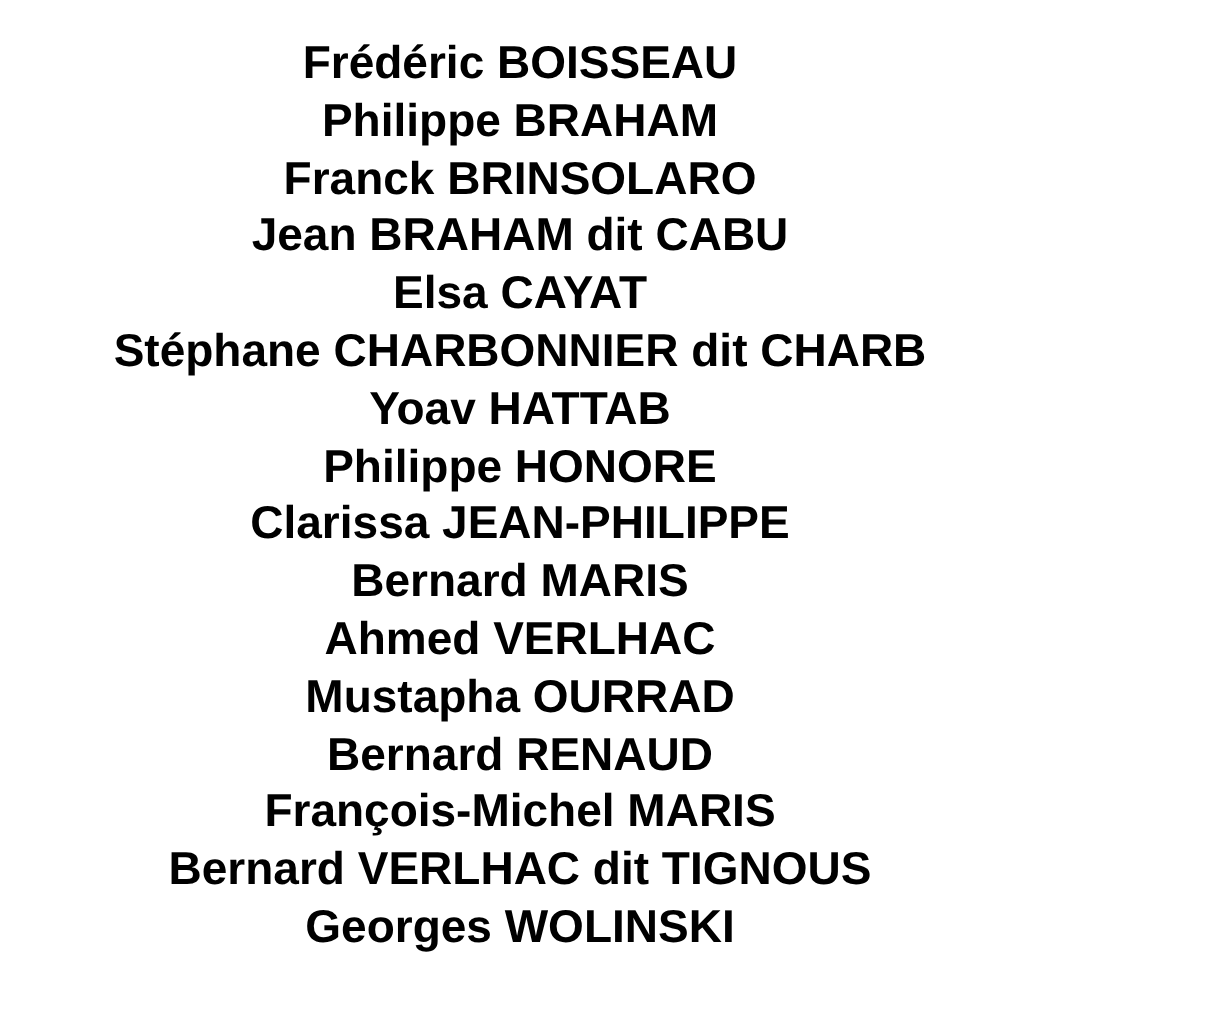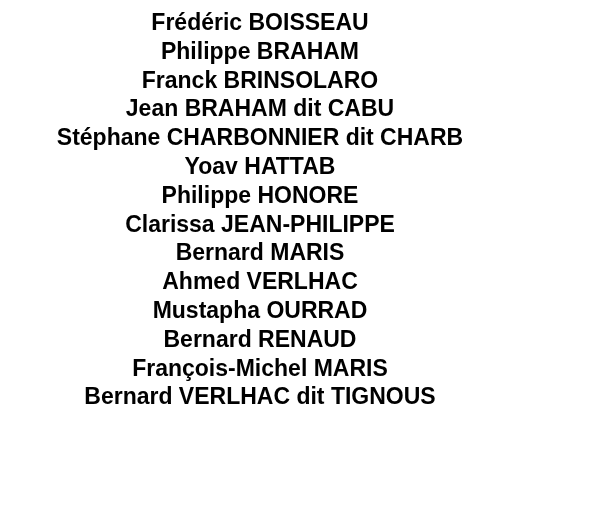--- a/index.html
+++ b/index.html
@@ -8,21 +8,21 @@
     background: #ffffff;
   }
   body {
     width: 614px;
     height: 510px;
     overflow: hidden;
   }
   .name-list {
     box-sizing: border-box;
     width: 520px;            
-    padding-top: 8px;
+    padding-top: 17px;
     text-align: center;
     font-family: "Liberation Sans", sans-serif;
     font-weight: bold;
     font-size: 23px;
     line-height: 28.8px;
     color: #000000;
     letter-spacing: 0px;
   }
   .name-line {
     white-space: nowrap;
@@ -30,24 +30,26 @@
 </style>
 </head>
 <body>
 
 <main>
   <div class="name-list" id="name-list">
       <div class="name-line">Frédéric BOISSEAU</div>
       <div class="name-line">Philippe BRAHAM</div>
       <div class="name-line">Franck BRINSOLARO</div>
       <div class="name-line">Jean BRAHAM dit CABU</div>
+      <div class="name-line">Elsa CAYAT</div>
       <div class="name-line">Stéphane CHARBONNIER dit CHARB</div>
       <div class="name-line">Yoav HATTAB</div>
       <div class="name-line">Philippe HONORE</div>
       <div class="name-line">Clarissa JEAN-PHILIPPE</div>
       <div class="name-line">Bernard MARIS</div>
       <div class="name-line">Ahmed VERLHAC</div>
       <div class="name-line">Mustapha OURRAD</div>
       <div class="name-line">Bernard RENAUD</div>
       <div class="name-line">François-Michel MARIS</div>
       <div class="name-line">Bernard VERLHAC dit TIGNOUS</div>
+      <div class="name-line">Georges WOLINSKI</div>
     </div>
 </main>
 
 </body></html>

